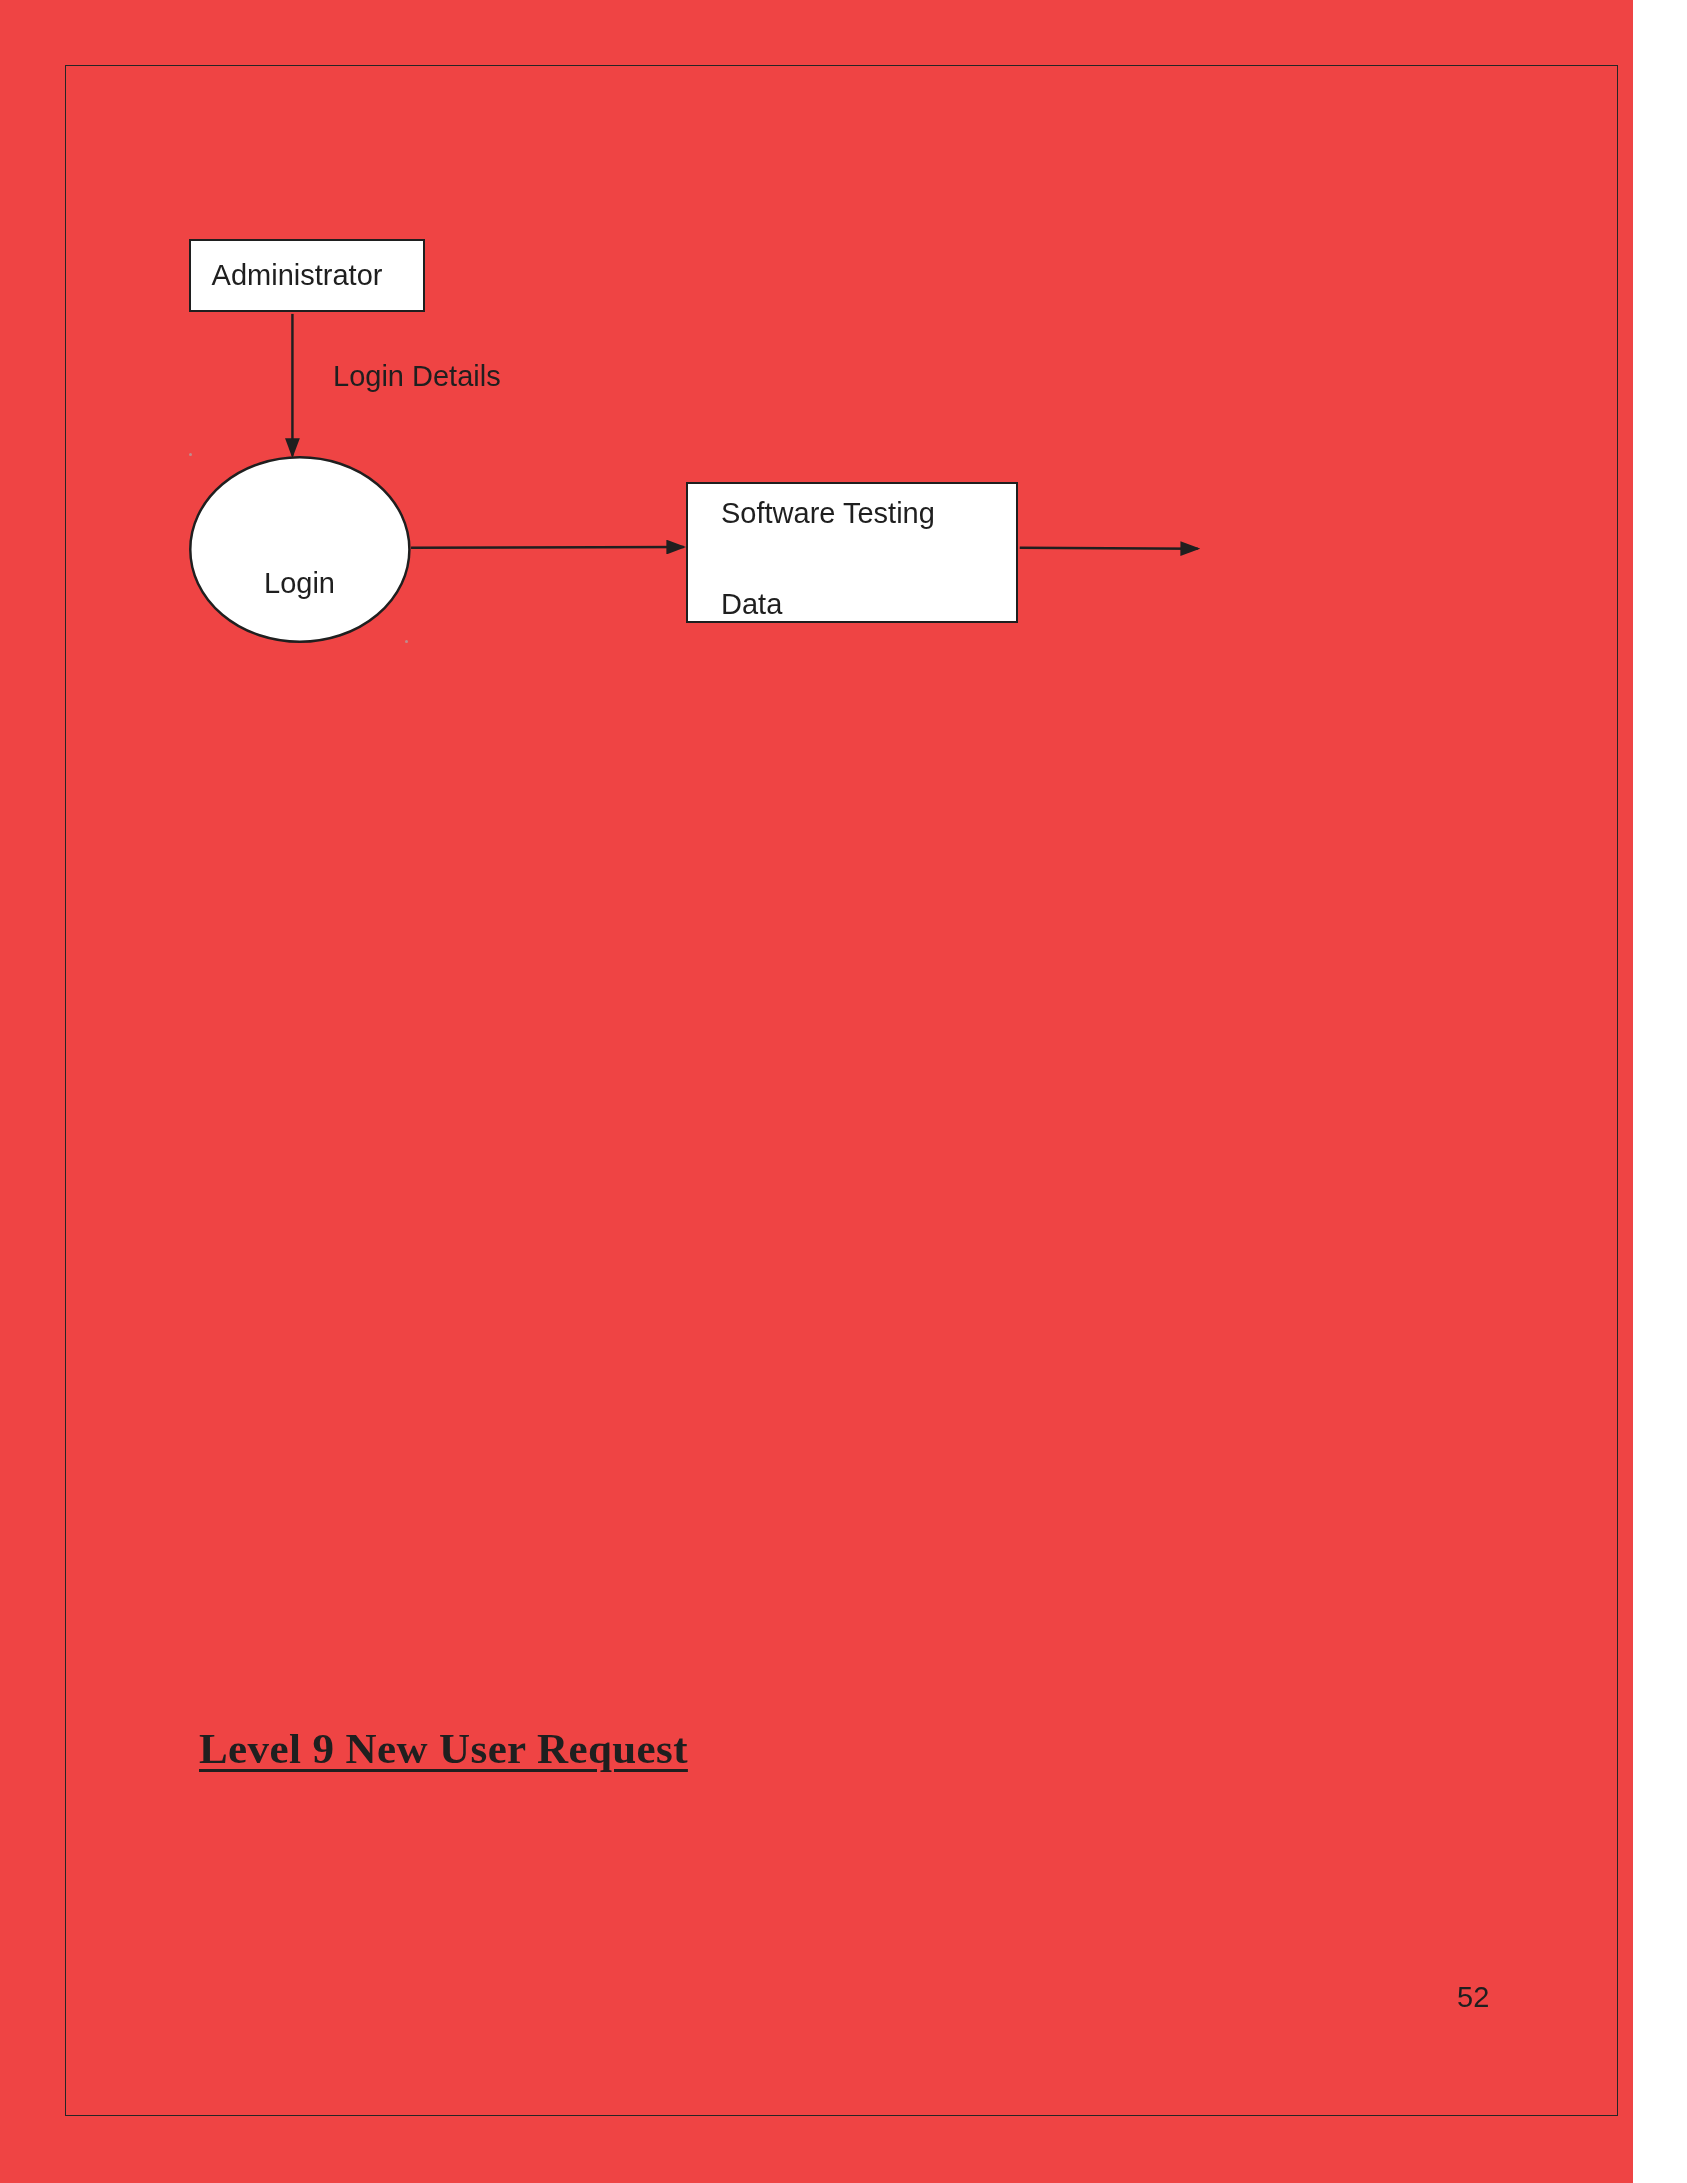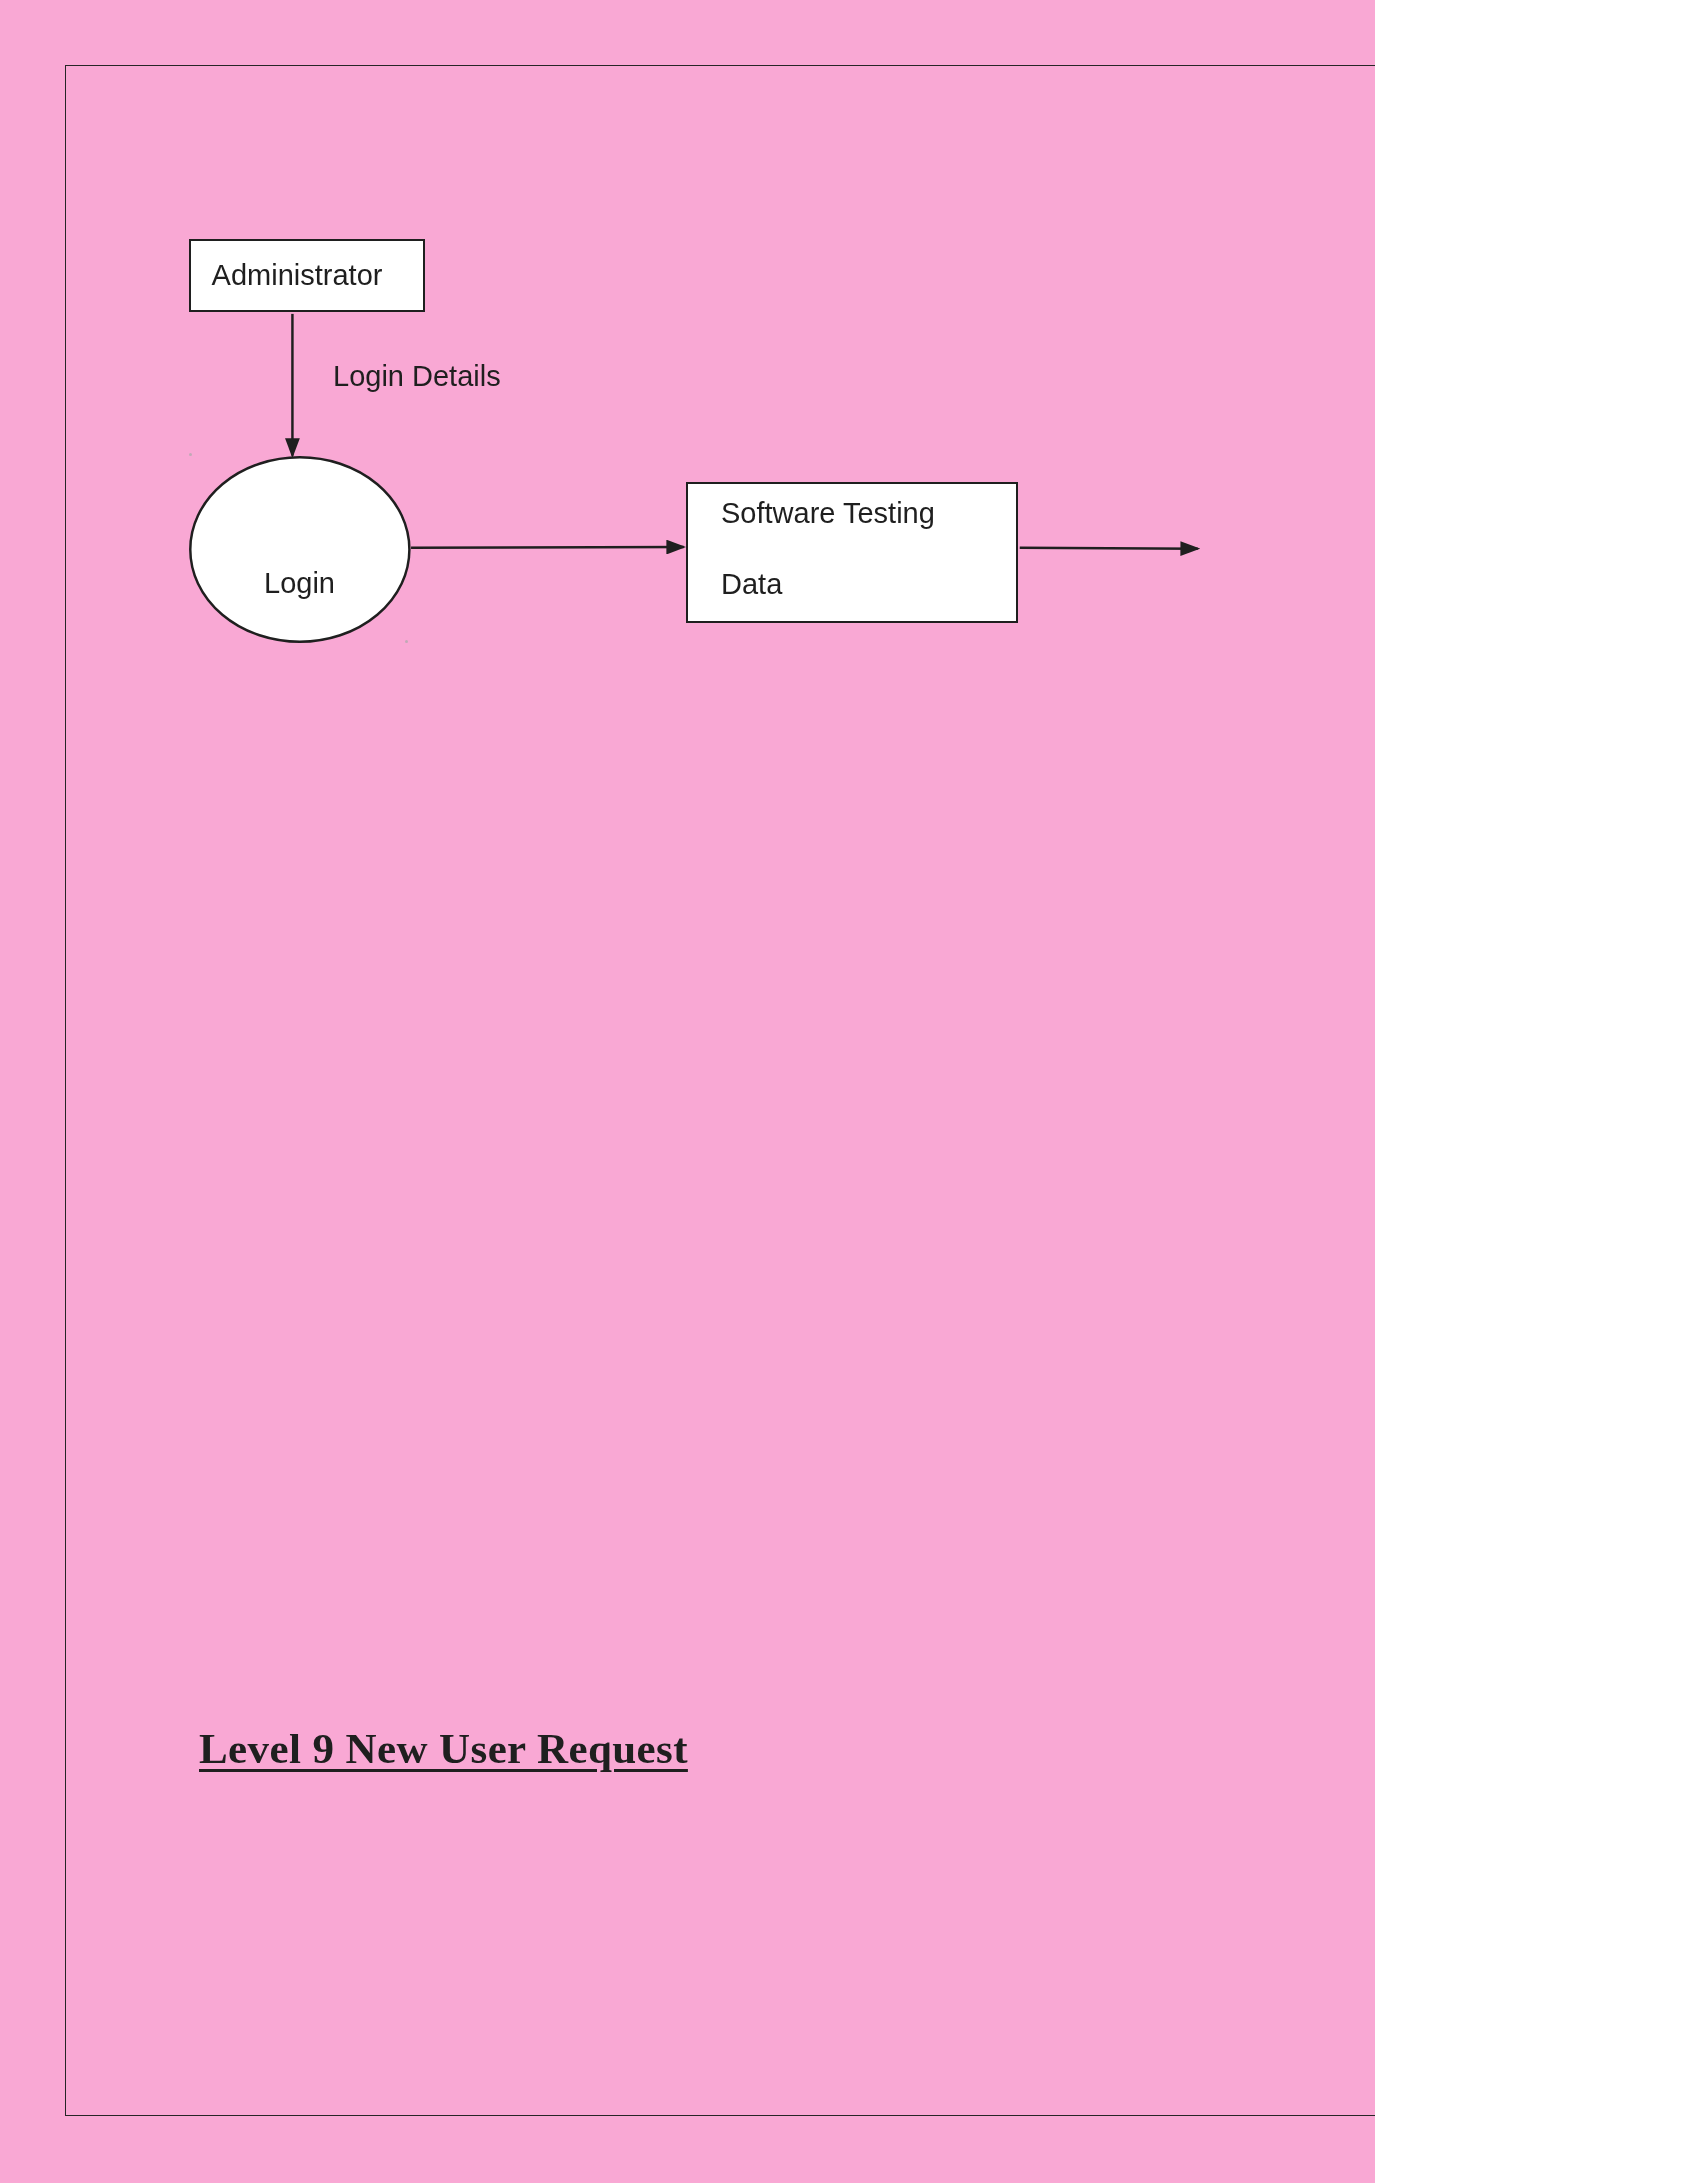--- a/index.html
+++ b/index.html
@@ -1,32 +1,32 @@
 <!DOCTYPE html>
 <html style="font-size:13px"><head>
 <meta charset="utf-8">
 <style>
   html,body{margin:0;padding:0;background:#ffffff;}
   .page{
-    position:relative;width:1375px;height:2183px;background:#f9a8d4;
+    position:relative;width:1633px;height:2183px;background:#ef4444;
     font-family:"Liberation Sans",sans-serif;color:#1f1f1f;overflow:hidden;
   }
   .page-border{
     position:absolute;left:65px;top:65px;width:1553px;height:2051px;
     border:1.6px solid #262626;box-sizing:border-box;background:transparent;
   }
   .connectors{position:absolute;left:0;top:0;}
   .node{
     position:absolute;background:#ffffff;border:2.5px solid #1f1f1f;
     box-sizing:border-box;font-size:29px;line-height:1.15;white-space:nowrap;
   }
   .node-admin{left:189px;top:239px;width:236px;height:73px;display:flex;align-items:center;padding-left:20.6px;}
   .node-std{left:686px;top:482px;width:332px;height:141px;padding:13px 0 0 33px;}
   .node-std .line{display:block;line-height:33px;}
-  .node-std .line2{margin-top:38px;}
+  .node-std .line2{margin-top:58px;}
   .node-new{left:1200px;top:520px;width:210px;height:74px;display:flex;align-items:center;padding:0 0 8.2px 23px;}
   .label-flow{position:absolute;left:333px;top:360px;font-size:29px;white-space:nowrap;}
   .label-login{position:absolute;left:209px;top:567px;width:181px;text-align:center;font-size:29px;}
   .caption{
     position:absolute;left:199px;top:1724px;
     font-family:"Liberation Serif",serif;font-weight:bold;font-size:43px;
     text-decoration:underline;text-decoration-thickness:3.3px;text-underline-offset:5.8px;
     letter-spacing:0.4px;white-space:nowrap;
   }
   .page-num{position:absolute;left:1457px;top:1981px;font-size:29px;}

